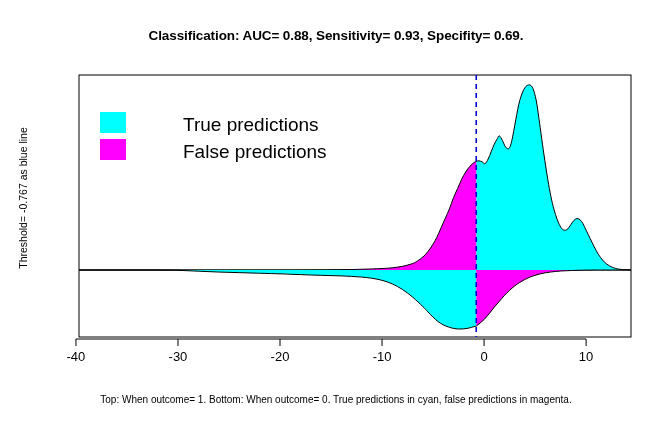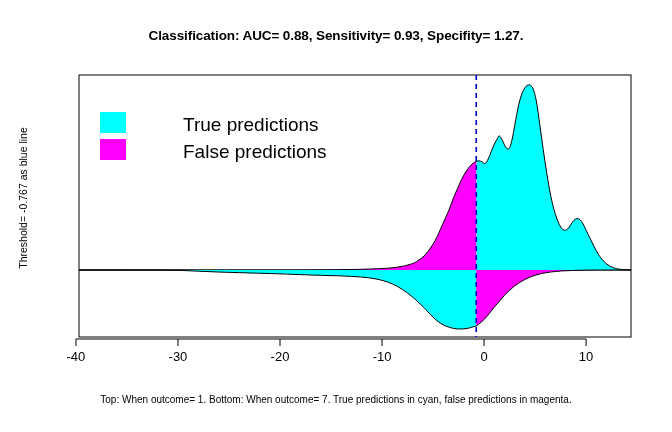--- a/index.html
+++ b/index.html
@@ -61,21 +61,21 @@
     font-family: "Liberation Sans", sans-serif;
     font-size: 19px;
     fill: #000000;
   }
 </style>
 </head>
 <body>
 
 <div id="root">
 
-  <div id="chart-title">Classification: AUC= 0.88, Sensitivity= 0.93, Specifity= 1.27.</div>
+  <div id="chart-title">Classification: AUC= 0.88, Sensitivity= 0.93, Specifity= 0.69.</div>
 
   <div id="ylabel">Threshold= -0.767 as blue line</div>
 
   <svg id="plot-svg" width="672" height="432">
     <g id="plot-frame">
       <rect id="frame-rect" fill="none" stroke="#000000" stroke-width="1" x="79" y="75" width="552" height="262"></rect>
       <line id="divider-line" stroke="#000000" stroke-width="1" x1="79" y1="270" x2="631" y2="270"></line>
     </g>
 
     <g id="top-panel-group">
@@ -113,15 +113,15 @@
     </g>
 
     <g id="legend-group">
       <rect id="legend-swatch-0" x="100" y="112" width="26" height="21" fill="#00ffff"></rect>
       <text id="legend-label-0" class="legend-text" x="183" y="131">True predictions</text>
       <rect id="legend-swatch-1" x="100" y="139" width="26" height="21" fill="#ff00ff"></rect>
       <text id="legend-label-1" class="legend-text" x="183" y="158">False predictions</text>
     </g>
   </svg>
 
-  <div id="caption">Top: When outcome= 1. Bottom: When outcome= 7. True predictions in cyan, false predictions in magenta.</div>
+  <div id="caption">Top: When outcome= 1. Bottom: When outcome= 0. True predictions in cyan, false predictions in magenta.</div>
 
 </div>
 
 </body></html>

